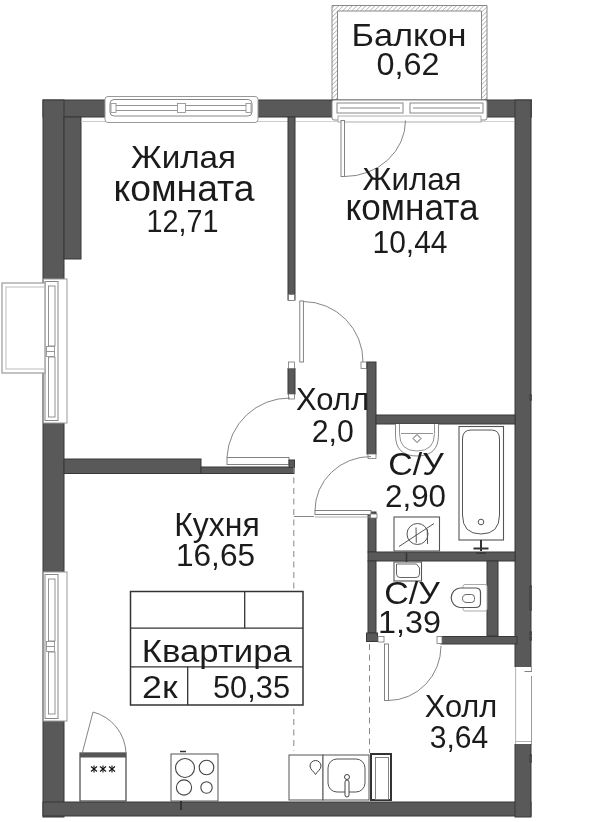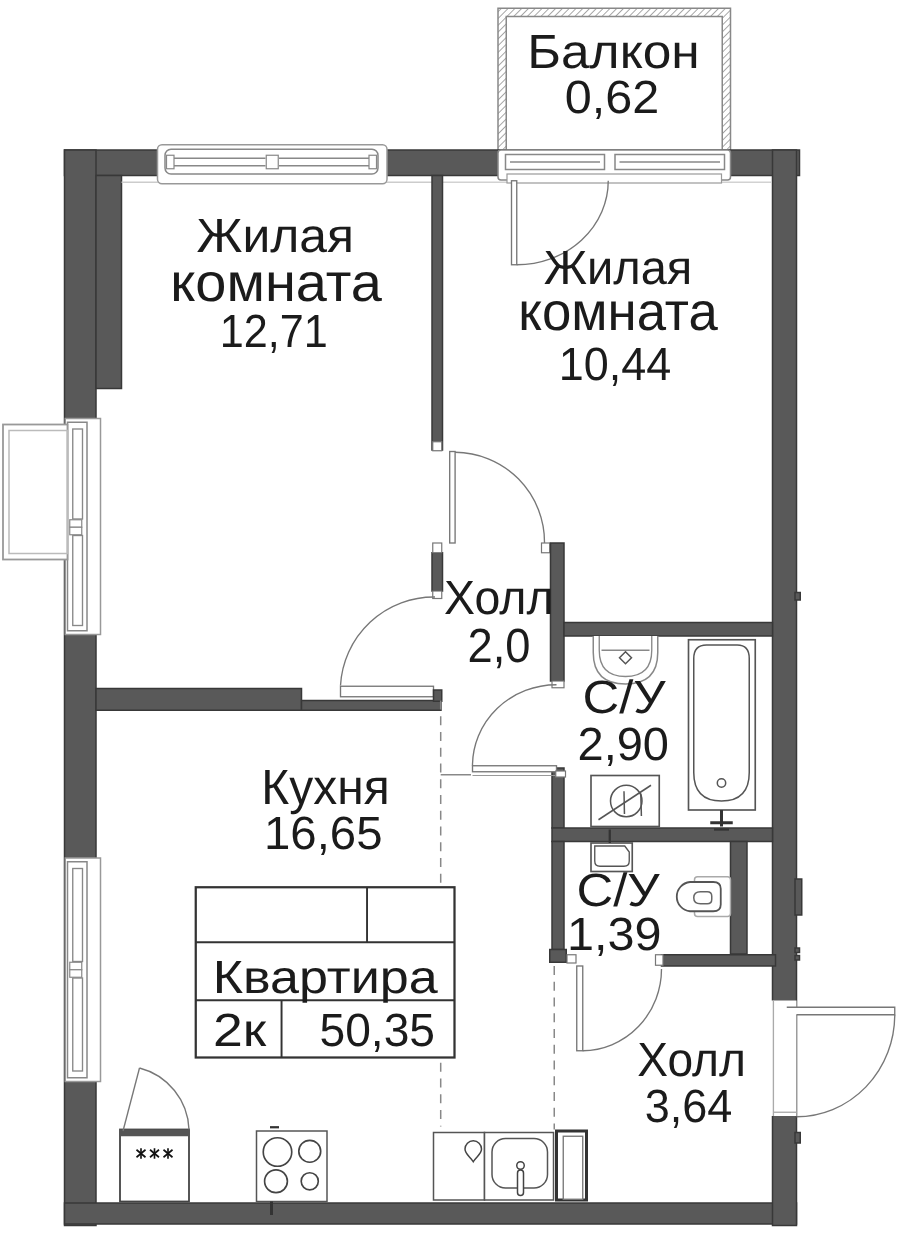--- a/index.html
+++ b/index.html
@@ -1,16 +1,16 @@
 <!DOCTYPE html>
 <html><head>
 <meta charset="utf-8">
 <style>
 html,body{margin:0;padding:0;background:#ffffff;}
-#plan{position:relative;width:600px;height:822px;background:#ffffff;overflow:hidden;}
+#plan{position:relative;width:532px;height:822px;background:#ffffff;overflow:hidden;}
 svg{position:absolute;left:0;top:0;}
 text{font-family:"Liberation Sans",sans-serif;fill:#1b1b1b;}
 </style>
 </head>
 <body>
 <div id="plan">
 <svg width="600" height="822" viewBox="0 0 600 822">
 <defs>
 <style>.w{fill:#595959;stroke:#383838;stroke-width:1;} .w2{fill:#595959;}</style>
 <pattern id="hatch" width="3.2" height="3.2" patternUnits="userSpaceOnUse" patternTransform="rotate(45)">

